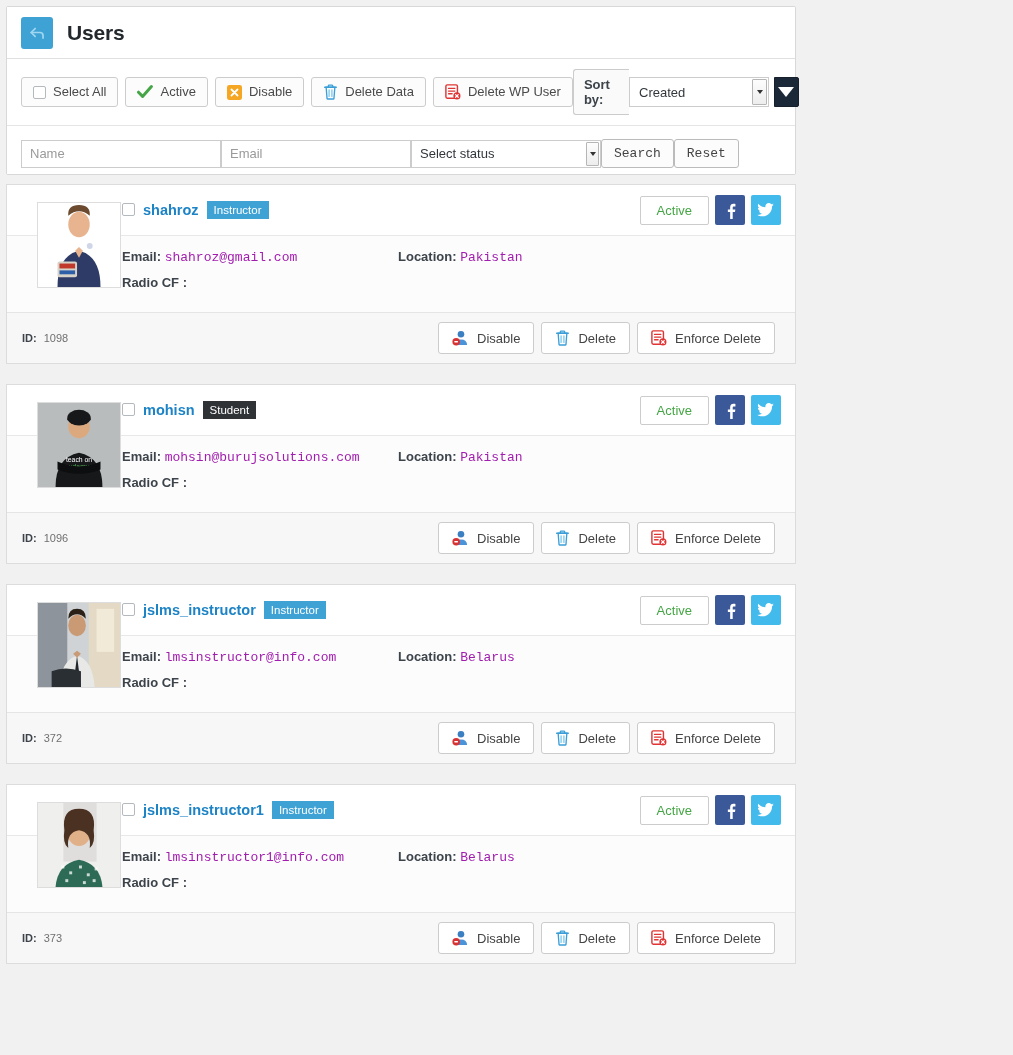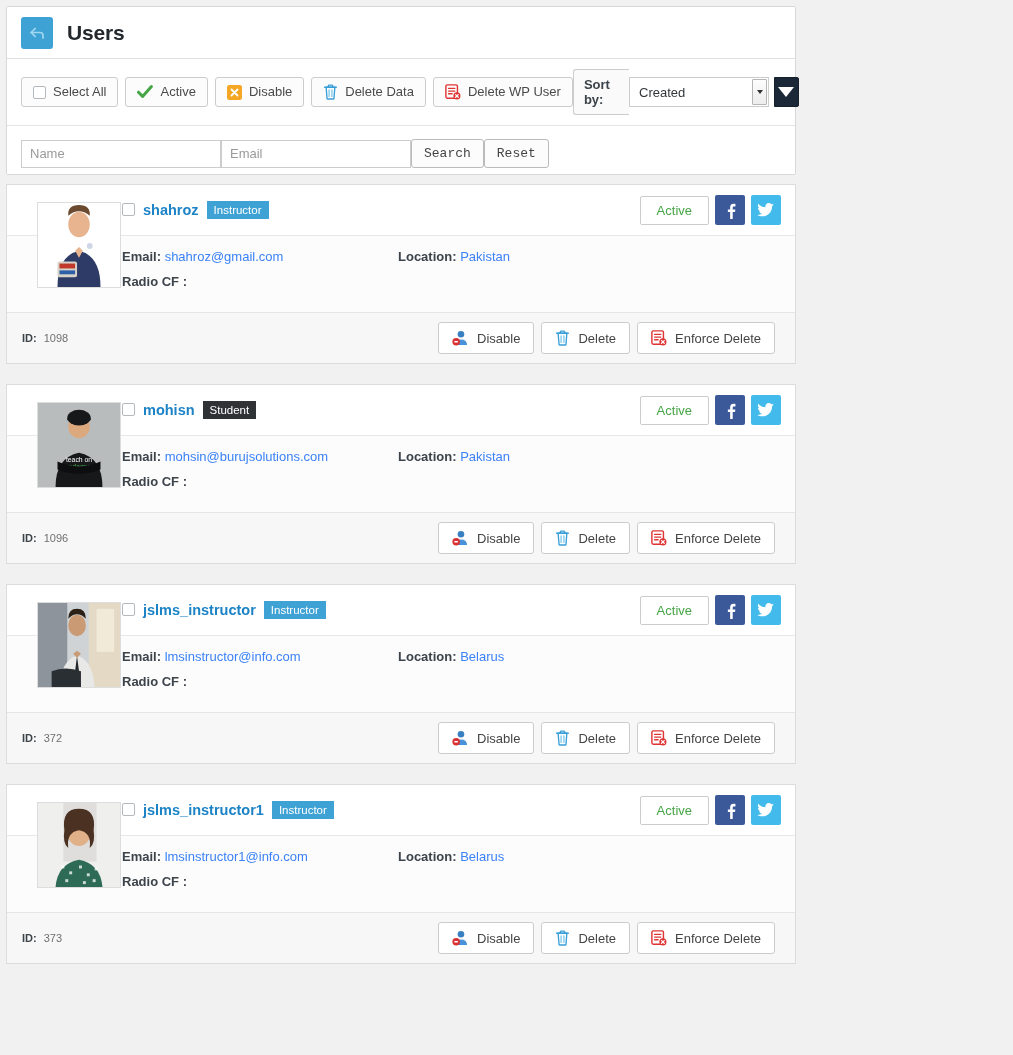--- a/index.html
+++ b/index.html
@@ -248,21 +248,21 @@
 
   .card-body {
     padding: 13px 14px 16px 115px;
     background: #fcfcfc;
     min-height: 76px;
   }
   .meta-row { display: flex; margin-bottom: 10px; }
   .meta-item { font-size: 13px; }
   .meta-item:first-child { width: 276px; flex: none; }
   .meta-label { font-weight: bold; color: #3c434a; }
-  .meta-val { color: #3b82f6; }
+  .meta-val { color: #a21caf; font-family: Liberation Mono, monospace; }
   .radio-cf {
     font-size: 13px;
     font-weight: bold;
     color: #3c434a;
   }
 
   .card-foot {
     display: flex;
     align-items: center;
     justify-content: space-between;
@@ -363,20 +363,28 @@
         </div>
         <div class="sort-dir">
           <i></i>
         </div>
       </div>
     </div>
 
     <div class="filterbar">
       <input class="txt" id="f-name" type="text" placeholder="Name" style="">
       <input class="txt" id="f-email" type="text" placeholder="Email" style="">
+      <div class="status-wrap">
+        <select class="status-sel">
+          <option>Select status</option>
+        </select>
+        <span class="sel-arrow">
+            <i></i>
+          </span>
+      </div>
       <button class="sbtn">Search</button>
       <button class="sbtn">Reset</button>
     </div>
   </div>
 
   <div class="cards" id="cards">
       <div class="card">
     <div class="avatar">
           <svg viewBox="0 0 84 86" preserveAspectRatio="xMidYMid slice">
       <rect width="84" height="86" fill="#ffffff"></rect>

